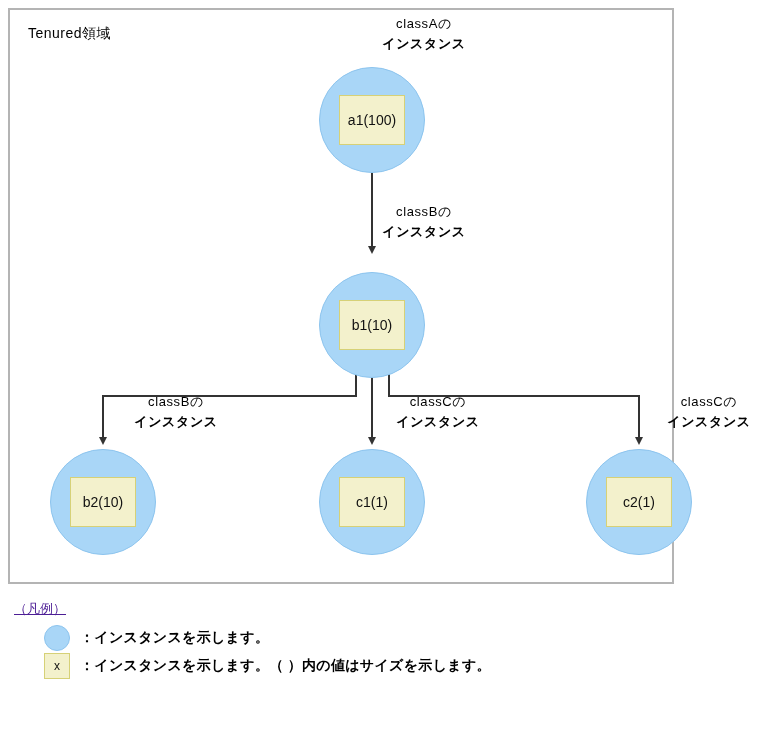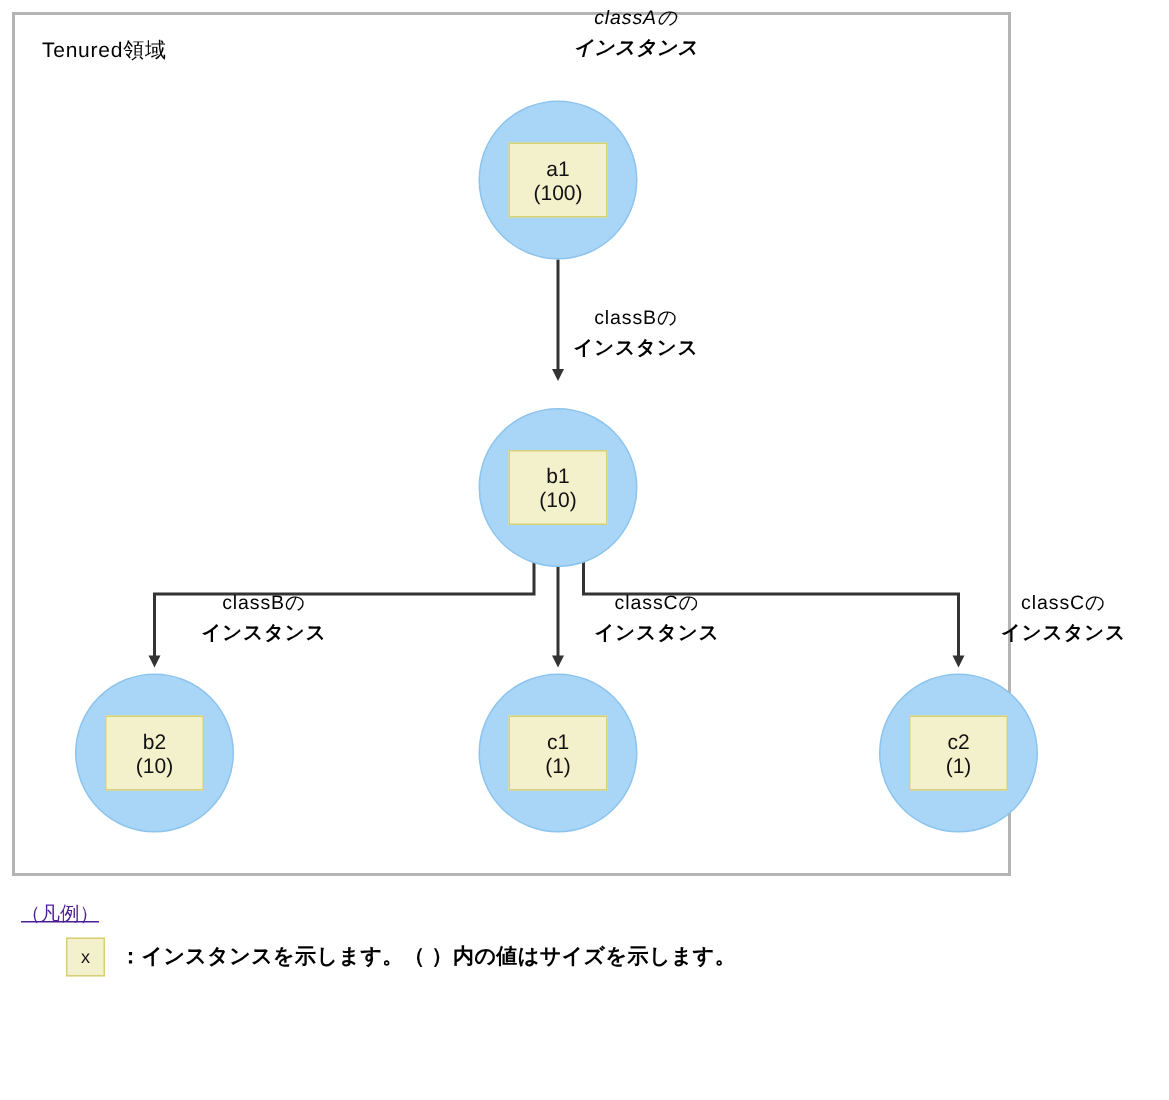--- a/index.html
+++ b/index.html
@@ -66,21 +66,21 @@
     align-items: center;
     justify-content: center;
   }
   .member-box {
     width: 66px;
     height: 50px;
     background: #f3f1cc;
     border: 1px solid #d6d177;
     box-sizing: border-box;
     display: flex;
-    flex-direction: column;
+    flex-direction: row;
     align-items: center;
     justify-content: center;
     line-height: 1.15;
     font-size: 14px;
     color: #111;
   }
   .member-name { display:block; }
   .member-size { display:block; }
 
   
@@ -215,21 +215,21 @@
     </div>
   </div>
 
   <div class="node" style="left:586px; top:449px;">
     <div class="member-box">
       <span class="member-name">c2</span>
       <span class="member-size">(1)</span>
     </div>
   </div>
 
-  <div class="edge-label" style="left:344px; top:2px; width:160px;font-style:italic;">
+  <div class="edge-label" style="left:344px; top:14px; width:160px;">
     <span class="l1">classAの</span>
     <span class="l2">インスタンス</span>
   </div>
 
   <div class="edge-label" style="left:344px; top:202px; width:160px;">
     <span class="l1">classBの</span>
     <span class="l2">インスタンス</span>
   </div>
 
   <div class="edge-label" style="left:96px; top:392px; width:160px;">
@@ -243,20 +243,26 @@
   </div>
 
   <div class="edge-label" style="left:629px; top:392px; width:160px;">
     <span class="l1">classCの</span>
     <span class="l2">インスタンス</span>
   </div>
 
   <div class="legend">
     <div class="legend-title">（凡例）</div>
 
+    <div class="legend-row">
+      <span class="legend-key">
+        <span class="legend-circle"></span>
+      </span>
+      <span class="legend-text">：インスタンスを示します。</span>
+    </div>
 
     <div class="legend-row">
       <span class="legend-key">
         <span class="legend-square">x</span>
       </span>
       <span class="legend-text">：インスタンスを示します。（ ）内の値はサイズを示します。</span>
     </div>
 
   </div>
 

